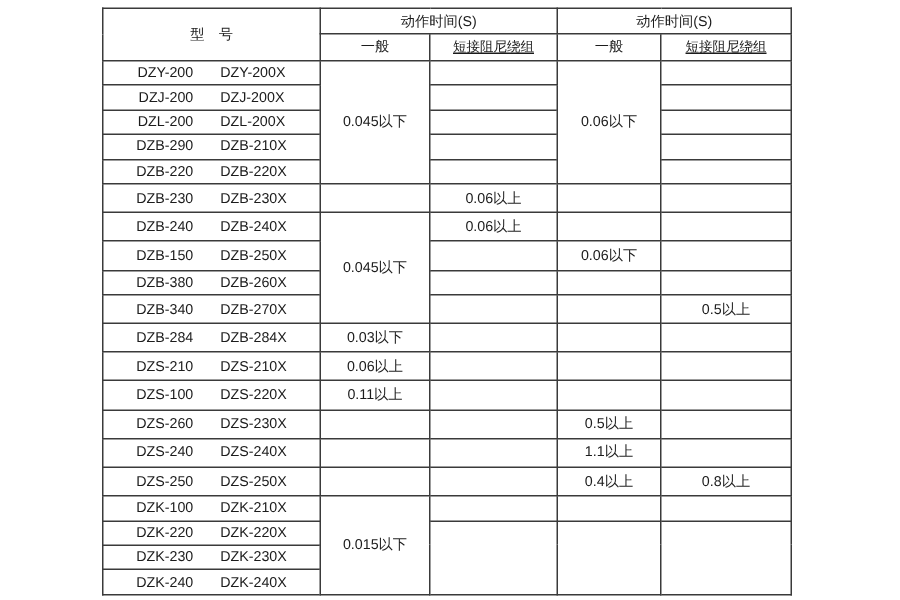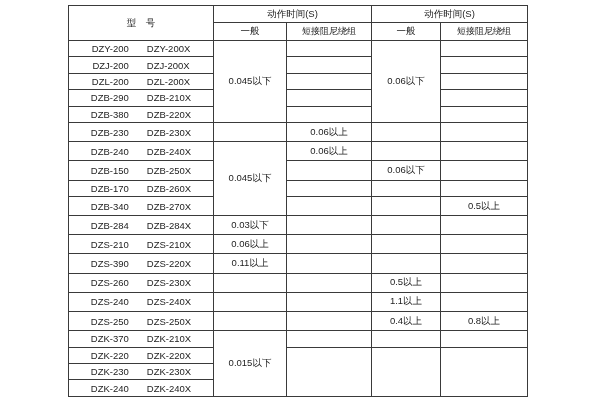--- a/index.html
+++ b/index.html
@@ -22,21 +22,21 @@
     text-align:center;
     vertical-align:middle;
     font-size:9.5px;
     font-weight:normal;
     color:#1c1c1c;
     overflow:hidden;
     white-space:nowrap;
   }
   thead tr.group-row{ height:17px; }
   thead tr.sub-row{ height:18px; }
-  th.damping-head{ font-size:9px; }
+  th.damping-head{ font-size:9px;text-decoration:underline; }
   td.model-cell .model-pair{
     display:flex; justify-content:center; gap:18px;
   }
 </style>
 </head>
 <body>
 
 <div class="table-wrap">
 <table>
   <colgroup>
@@ -103,21 +103,21 @@
               <span>DZB-210X</span>
             </div>
           </td>
       <td></td>
       <td></td>
     </tr>
 
     <tr>
       <td class="model-cell">
             <div class="model-pair">
-              <span>DZB-380</span>
+              <span>DZB-220</span>
               <span>DZB-220X</span>
             </div>
           </td>
       <td></td>
       <td></td>
     </tr>
 
     <tr>
       <td class="model-cell">
             <div class="model-pair">
@@ -152,21 +152,21 @@
             </div>
           </td>
       <td></td>
       <td>0.06以下</td>
       <td></td>
     </tr>
 
     <tr>
       <td class="model-cell">
             <div class="model-pair">
-              <span>DZB-170</span>
+              <span>DZB-380</span>
               <span>DZB-260X</span>
             </div>
           </td>
       <td></td>
       <td></td>
       <td></td>
     </tr>
 
     <tr>
       <td class="model-cell">
@@ -202,21 +202,21 @@
           </td>
       <td>0.06以上</td>
       <td></td>
       <td></td>
       <td></td>
     </tr>
 
     <tr>
       <td class="model-cell">
             <div class="model-pair">
-              <span>DZS-390</span>
+              <span>DZS-100</span>
               <span>DZS-220X</span>
             </div>
           </td>
       <td>0.11以上</td>
       <td></td>
       <td></td>
       <td></td>
     </tr>
 
     <tr>
@@ -254,21 +254,21 @@
           </td>
       <td></td>
       <td></td>
       <td>0.4以上</td>
       <td>0.8以上</td>
     </tr>
 
     <tr>
       <td class="model-cell">
             <div class="model-pair">
-              <span>DZK-370</span>
+              <span>DZK-100</span>
               <span>DZK-210X</span>
             </div>
           </td>
       <td rowspan="4">0.015以下</td>
       <td></td>
       <td></td>
       <td></td>
     </tr>
 
     <tr>

